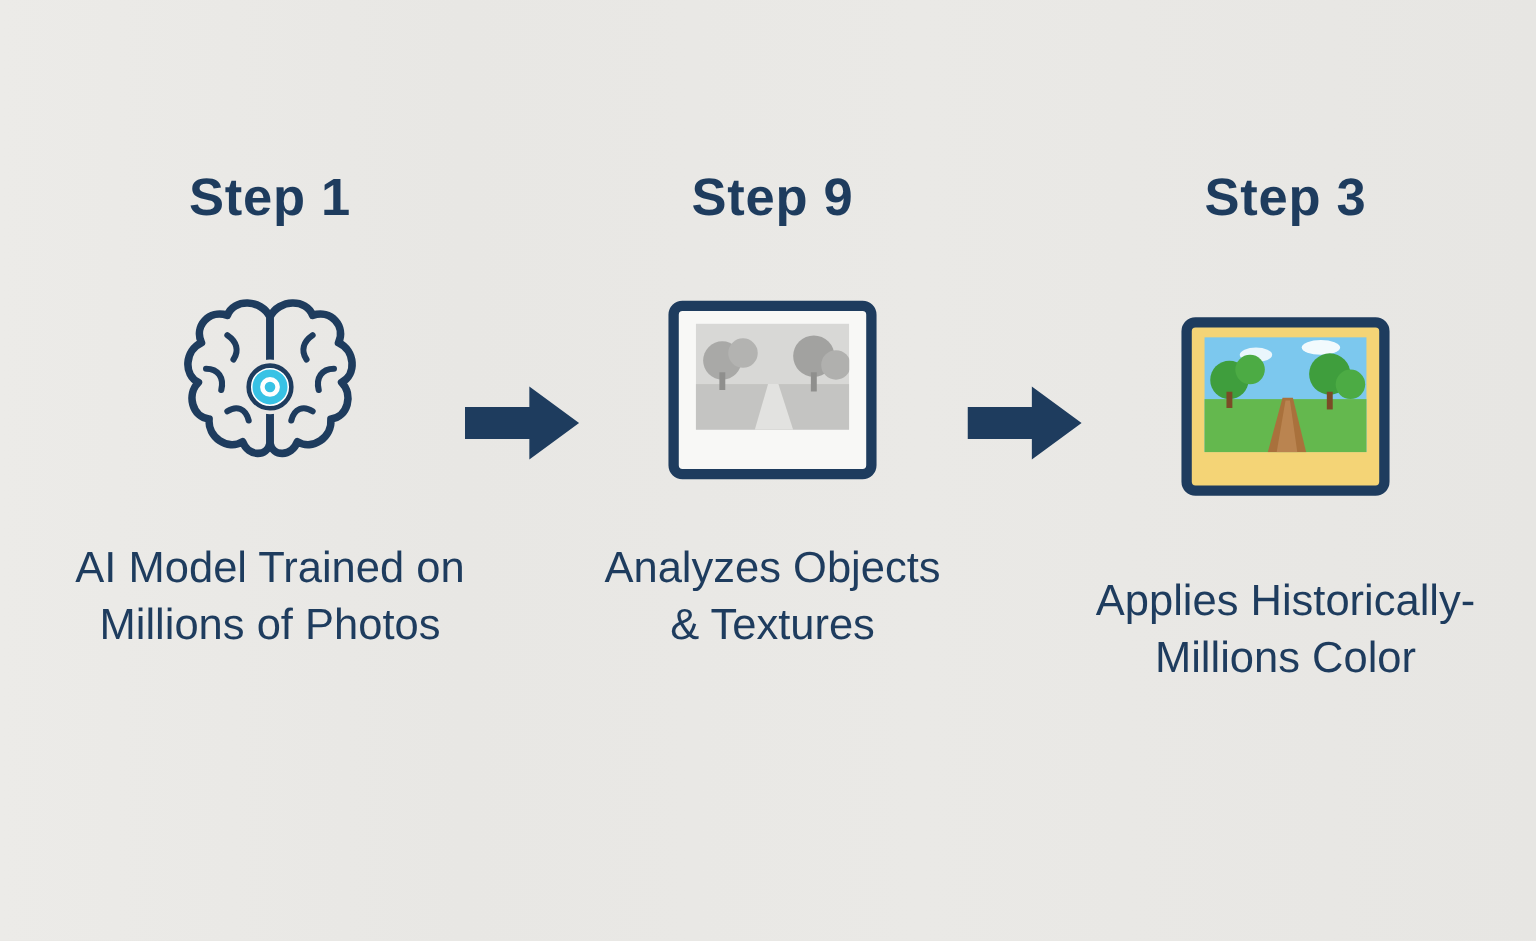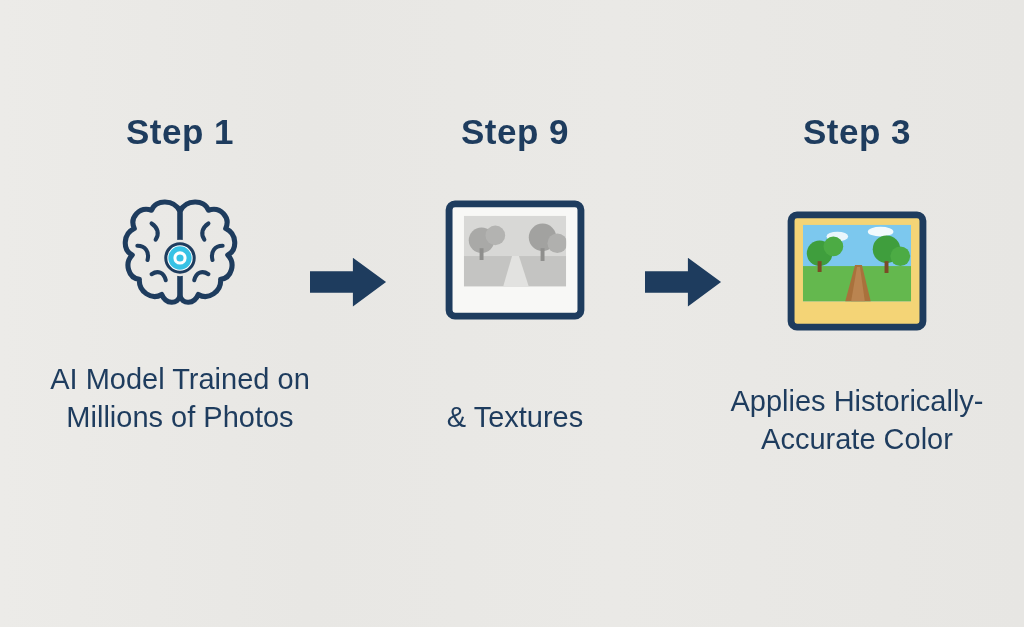--- a/index.html
+++ b/index.html
@@ -114,21 +114,21 @@
             <circle cx="100" cy="39" r="14" fill="#a2a2a0"></circle>
             <circle cx="115" cy="45" r="10" fill="#b0b0ae"></circle>
             <rect x="36" y="50" width="4" height="12" fill="#8f8f8d"></rect>
             <rect x="98" y="50" width="4" height="13" fill="#8f8f8d"></rect>
             <polygon points="60,89 86,89 76,58 69,58" fill="#e2e2e0"></polygon>
           </g>
         </svg>
       </span>
     </div>
     <div class="caption">
-      <br>
+      <span>Analyzes Objects</span><br>
       <span>&amp; Textures</span>
     </div>
   </div>
 
   <div class="arrow arrow-2">
     <svg width="78" height="56" viewBox="0 0 80 56">
       <polygon points="0,17 44,17 44,3 78,28 44,53 44,39 0,39" fill="#1e3c5e"></polygon>
     </svg>
   </div>
 
@@ -153,17 +153,17 @@
             <rect x="32" y="52" width="4" height="11" fill="#7b4b26"></rect>
             <rect x="100" y="52" width="4" height="12" fill="#7b4b26"></rect>
             <polygon points="60,93 86,93 77,56 70,56" fill="#a9713c"></polygon>
             <polygon points="66,93 80,93 75,58 72,58" fill="#ba8450"></polygon>
           </g>
         </svg>
       </span>
     </div>
     <div class="caption">
       <span>Applies Historically-</span><br>
-      <span>Accurate Color</span>
+      <span>Millions Color</span>
     </div>
   </div>
 
 </div>
 
 </body></html>

